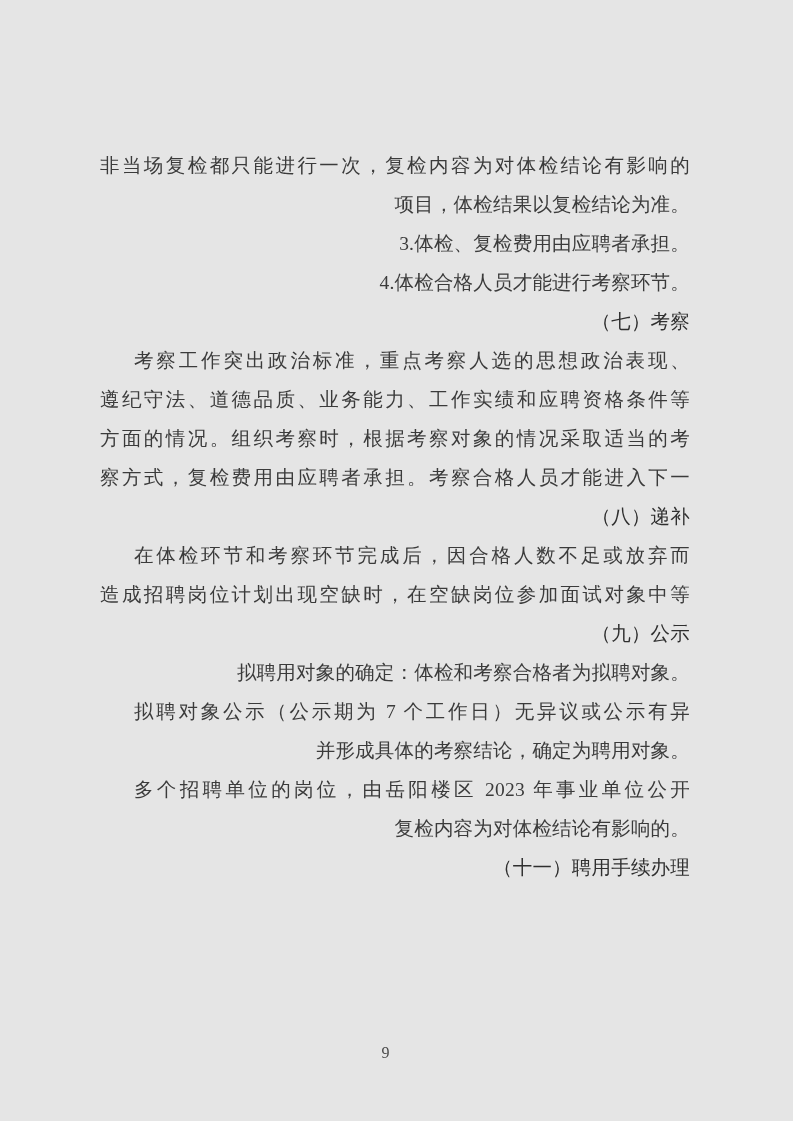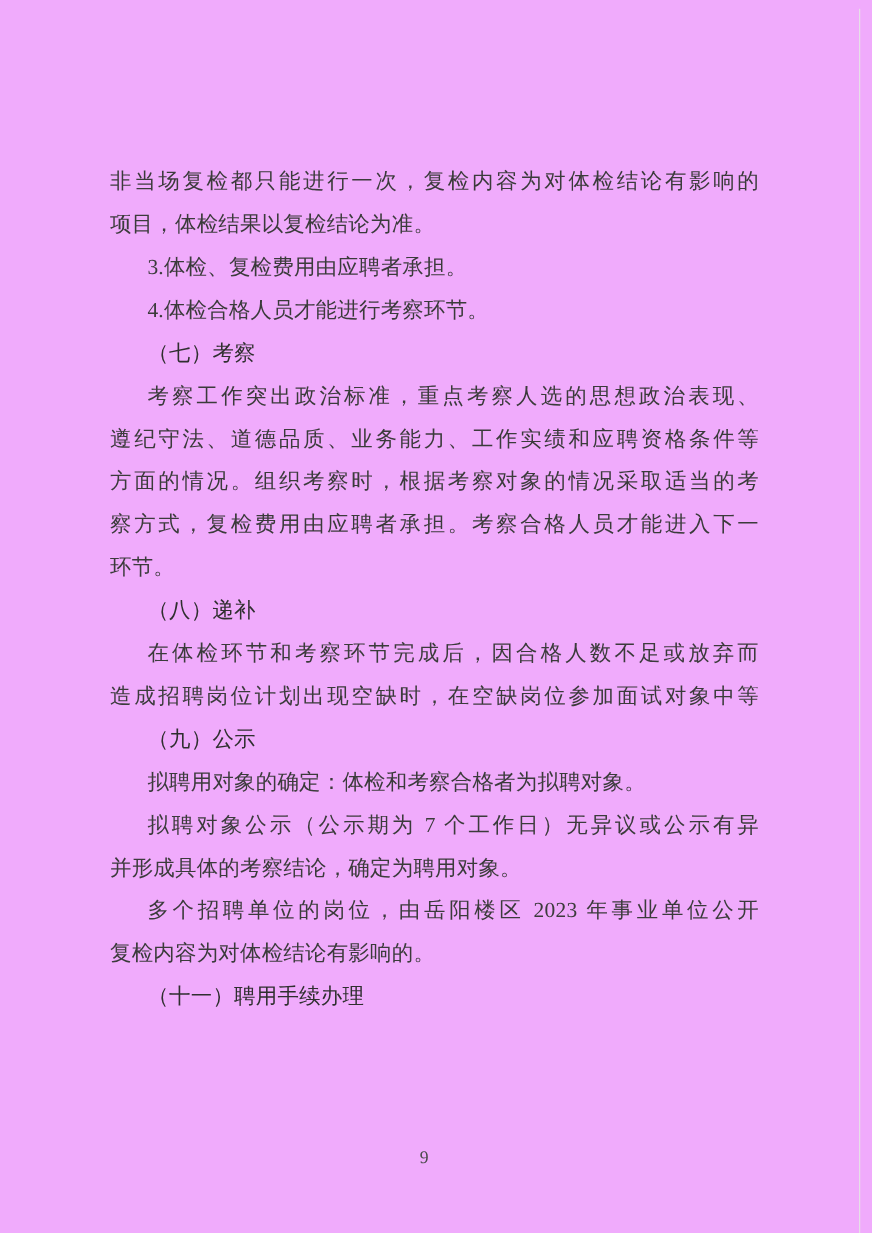--- a/index.html
+++ b/index.html
@@ -4,37 +4,37 @@
 <style>
   html, body {
     margin: 0;
     padding: 0;
     background: #ffffff;
   }
   .page {
     position: relative;
     width: 793px;
     height: 1121px;
-    background: #f0abfc;
+    background: #e5e5e5;
     overflow: hidden;
     font-family: "Liberation Serif", "DejaVu Serif", serif;
   }
   .text-block {
     position: absolute;
     top: 146px;
     left: 100px;
     width: 590px;
   }
   .line {
     font-size: 19.5px;
     line-height: 39px;
     height: 39px;
     color: #3b3b3b;
     white-space: pre-wrap;
-    text-align: left;
+    text-align: right;
     letter-spacing: 0.2px;
   }
   .line.full {
     text-align: justify;
     text-align-last: justify;
   }
   .line.indent {
     text-indent: 34px;
   }
   .line.bold {
@@ -67,21 +67,20 @@
   <div class="text-block">
     <div class="line full">非当场复检都只能进行一次，复检内容为对体检结论有影响的</div>
     <div class="line">项目，体检结果以复检结论为准。</div>
     <div class="line indent">3.体检、复检费用由应聘者承担。</div>
     <div class="line indent">4.体检合格人员才能进行考察环节。</div>
     <div class="line indent bold">（七）考察</div>
     <div class="line indent full">考察工作突出政治标准，重点考察人选的思想政治表现、</div>
     <div class="line full">遵纪守法、道德品质、业务能力、工作实绩和应聘资格条件等</div>
     <div class="line full">方面的情况。组织考察时，根据考察对象的情况采取适当的考</div>
     <div class="line full">察方式，复检费用由应聘者承担。考察合格人员才能进入下一</div>
-    <div class="line">环节。</div>
     <div class="line indent bold">（八）递补</div>
     <div class="line indent full">在体检环节和考察环节完成后，因合格人数不足或放弃而</div>
     <div class="line full">造成招聘岗位计划出现空缺时，在空缺岗位参加面试对象中等</div>
     <div class="line indent bold">（九）公示</div>
     <div class="line indent">拟聘用对象的确定：体检和考察合格者为拟聘对象。</div>
     <div class="line indent full">拟聘对象公示（公示期为 7 个工作日）无异议或公示有异</div>
     <div class="line">并形成具体的考察结论，确定为聘用对象。</div>
     <div class="line indent full">多个招聘单位的岗位，由岳阳楼区 2023 年事业单位公开</div>
     <div class="line">复检内容为对体检结论有影响的。</div>
     <div class="line indent bold">（十一）聘用手续办理</div>

